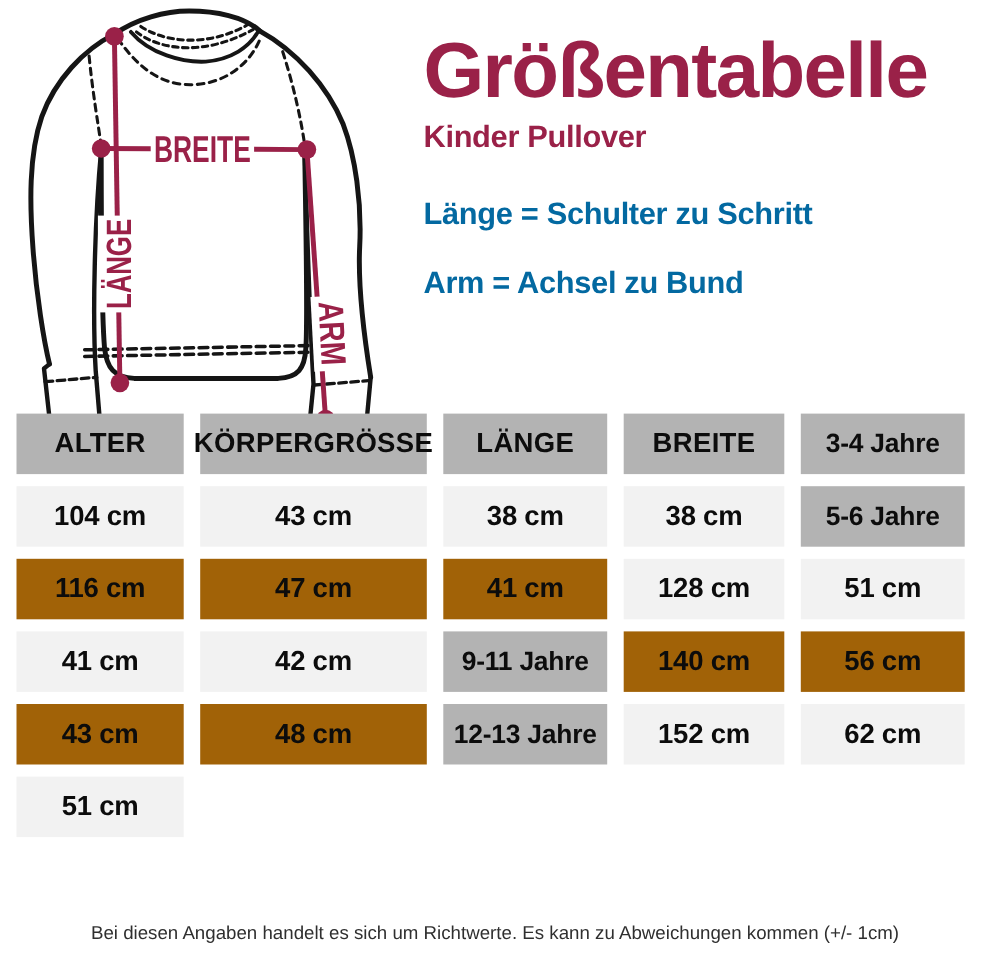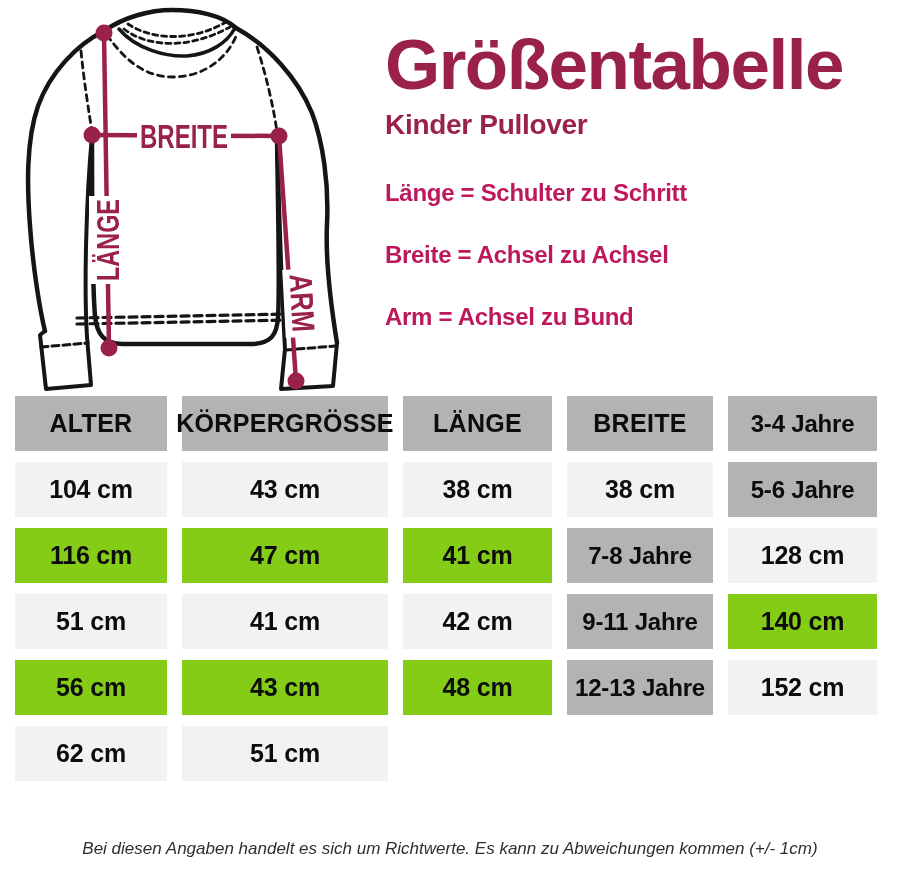--- a/index.html
+++ b/index.html
@@ -17,44 +17,44 @@
   .main-title {
     font-size:71px; font-weight:bold; letter-spacing:-1.5px;
     color:#9a2148; line-height:1.05;
   }
   .sub-title {
     font-size:28px; font-weight:bold; letter-spacing:-0.3px;
     color:#9a2148; margin-top:6px;
   }
   .definitions { margin-top:38px; }
   .def {
-    font-size:24px; font-weight:bold; color:#be185d;
+    font-size:28px; font-weight:bold; color:#0369a1;
     letter-spacing:-0.3px; height:25px; margin-bottom:37px;
   }
 
   
   .size-table {
-    position:absolute; left:15px; top:396px;
+    position:absolute; left:15px; top:376px;
     display:grid;
     grid-template-columns:152px 206px 149px 146px 149px;
     column-gap:15px; row-gap:11px;
   }
   .cell {
     height:55px; display:flex; align-items:center; justify-content:center;
     font-weight:bold; font-size:25px; color:#0c0c0c; letter-spacing:-0.2px;
   }
   .hdr  { background:#b3b3b3; letter-spacing:0.3px; }
   .age  { background:#b3b3b3; font-size:24px; }
   .r-light { background:#f2f2f2; }
-  .r-dark  { background:#84cc16; }
+  .r-dark  { background:#a16207; }
 
   
   .footnote {
     position:absolute; left:0; top:839px; width:900px;
-    text-align:center; font-size:17px; color:#2f2f2f;font-style:italic;
+    text-align:center; font-size:17px; color:#2f2f2f;
   }
 </style>
 </head>
 <body>
 
 <div id="canvas">
 
   <svg id="sweater" width="380" height="395" viewBox="0 0 380 395">
 
     <g fill="none" stroke="#151515" stroke-width="4.5" stroke-linecap="round" stroke-linejoin="round">
@@ -115,21 +115,20 @@
         <text x="0" y="0" fill="#9a2148" font-size="32" text-anchor="middle" dominant-baseline="central" textLength="58" lengthAdjust="spacingAndGlyphs">ARM</text>
       </g>
     </g>
   </svg>
 
   <div class="title-block">
     <div class="main-title">Größentabelle</div>
     <div class="sub-title">Kinder Pullover</div>
     <div class="definitions">
       <div class="def">Länge = Schulter zu Schritt</div>
-      <div class="def">Breite = Achsel zu Achsel</div>
       <div class="def">Arm = Achsel zu Bund</div>
     </div>
   </div>
 
   <div class="size-table">
 
     <div class="cell hdr">ALTER</div>
     <div class="cell hdr">KÖRPERGRÖSSE</div>
     <div class="cell hdr">LÄNGE</div>
     <div class="cell hdr">BREITE</div>
@@ -138,21 +137,20 @@
     <div class="cell r-light">104 cm</div>
     <div class="cell r-light">43 cm</div>
     <div class="cell r-light">38 cm</div>
     <div class="cell r-light">38 cm</div>
 
     <div class="cell age">5-6 Jahre</div>
     <div class="cell r-dark">116 cm</div>
     <div class="cell r-dark">47 cm</div>
     <div class="cell r-dark">41 cm</div>
 
-    <div class="cell age">7-8 Jahre</div>
     <div class="cell r-light">128 cm</div>
     <div class="cell r-light">51 cm</div>
     <div class="cell r-light">41 cm</div>
     <div class="cell r-light">42 cm</div>
 
     <div class="cell age">9-11 Jahre</div>
     <div class="cell r-dark">140 cm</div>
     <div class="cell r-dark">56 cm</div>
     <div class="cell r-dark">43 cm</div>
     <div class="cell r-dark">48 cm</div>

